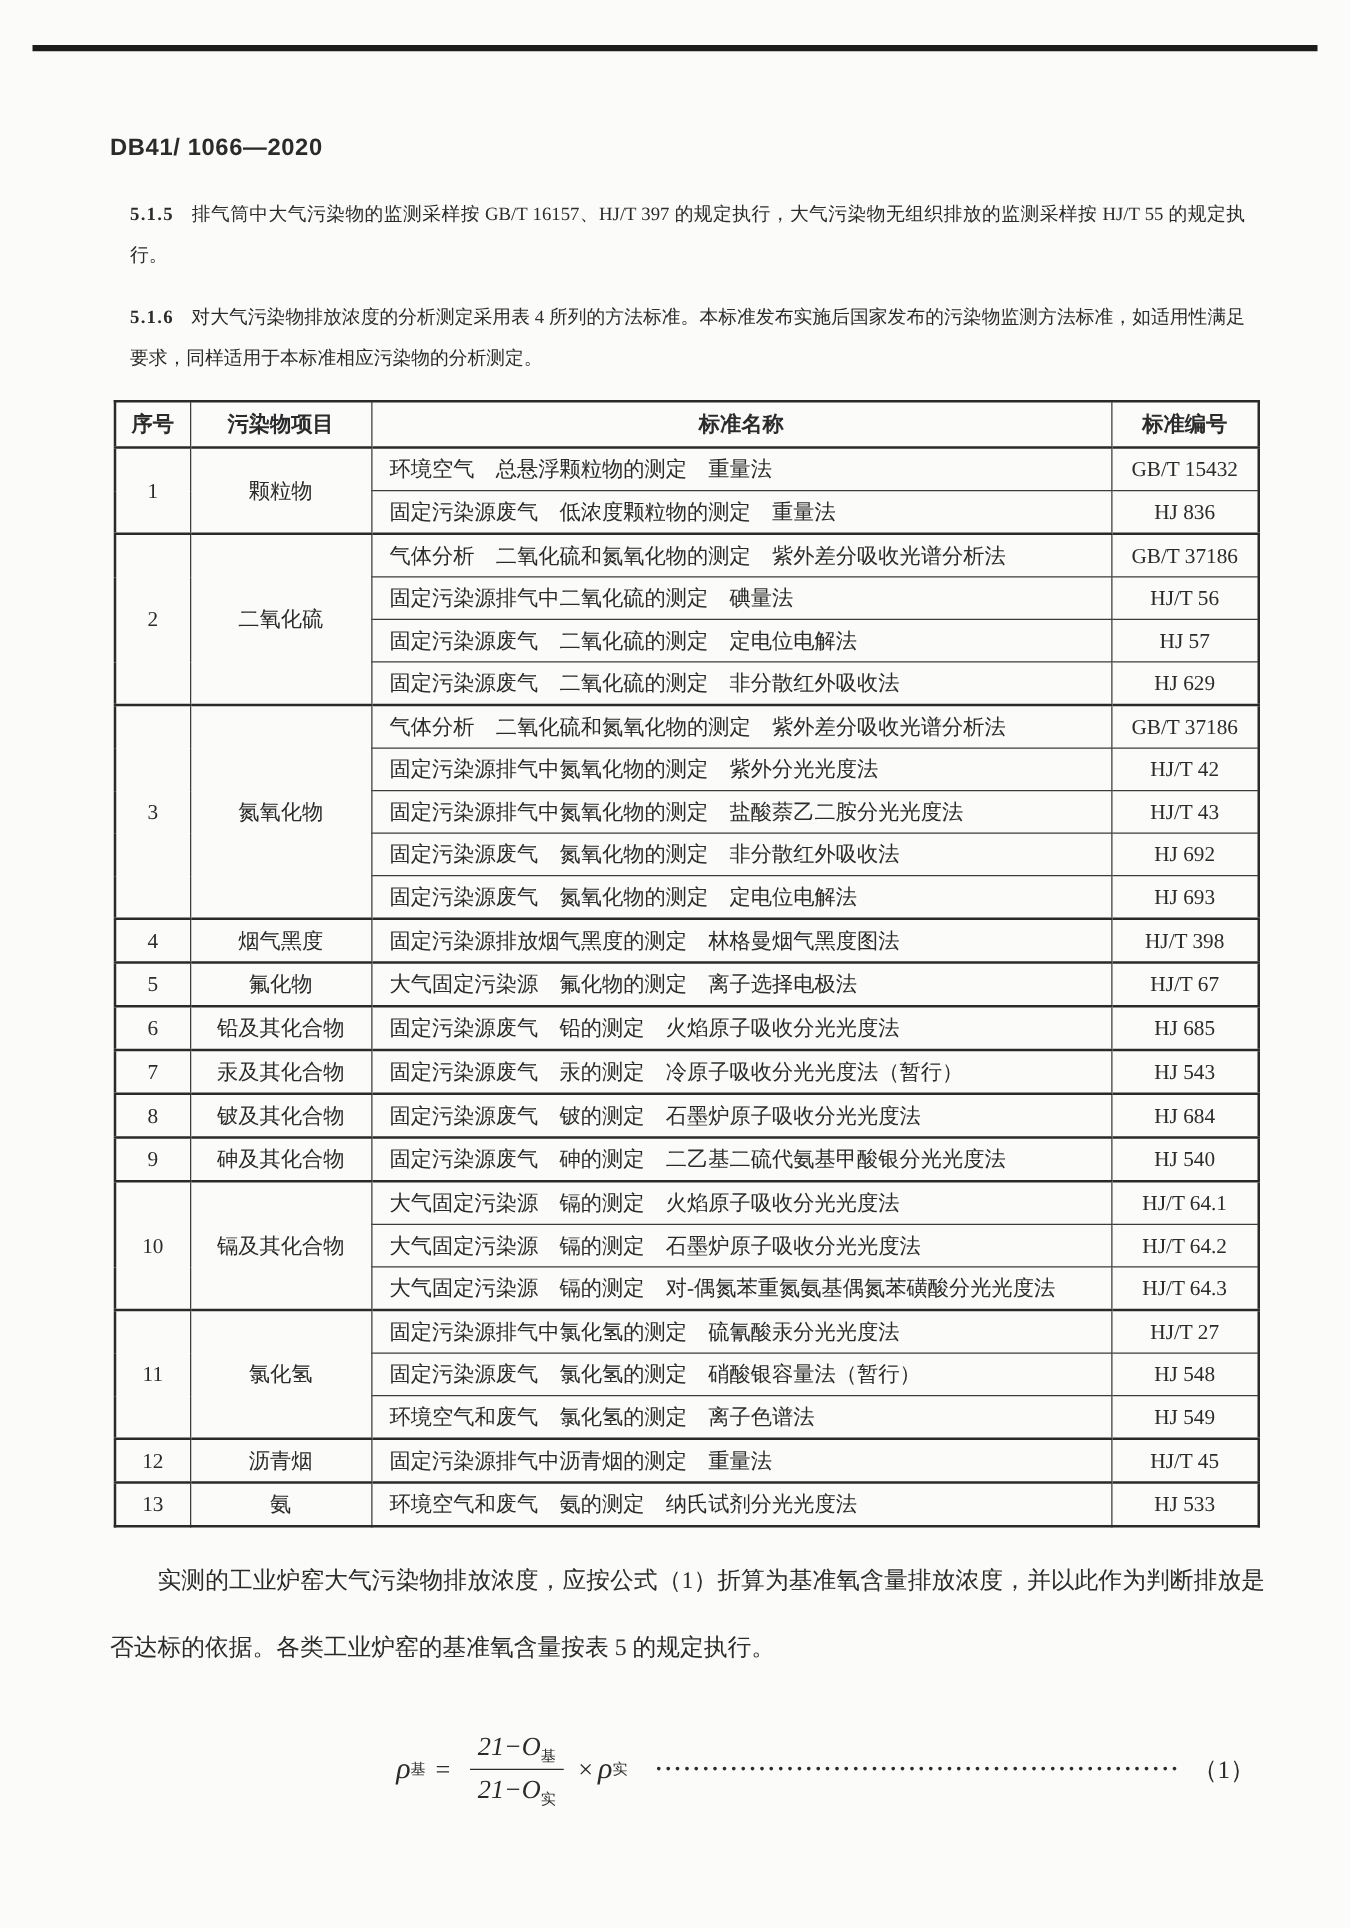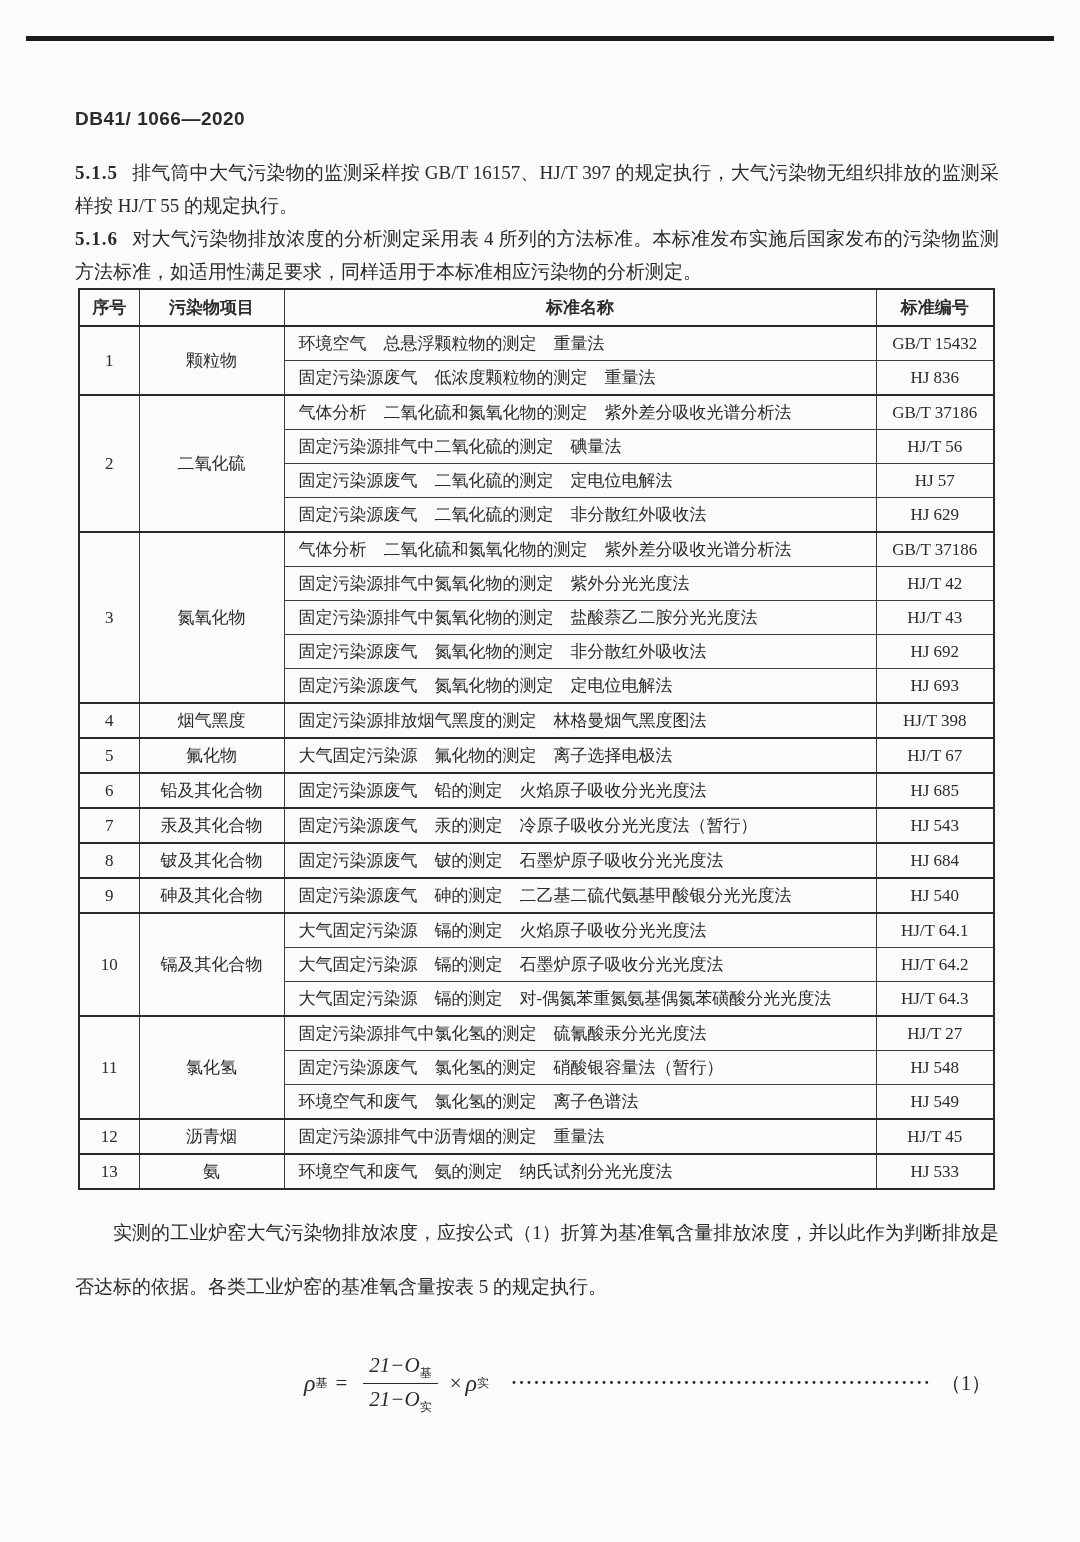--- a/index.html
+++ b/index.html
@@ -9,29 +9,29 @@
     font-family:"Liberation Serif","DejaVu Serif",serif;
     color:#2b2b2b;
     position:relative;
     -webkit-font-smoothing:antialiased;
   }
   .top-rule{
     position:absolute;top:36px;left:26px;width:1028px;height:5px;
     background:#1c1c1c;
   }
   .content{
-    position:absolute;top:108px;left:75px;width:924px;
+    position:absolute;top:108px;left:88px;width:924px;
   }
   .doc-number{
     font-family:"Liberation Sans","DejaVu Sans",sans-serif;
     font-weight:600;font-size:19px;letter-spacing:.5px;
     margin:0 0 26px 0;
   }
   .clause{
-    font-size:19px;line-height:33px;text-align:justify;margin:0;
+    font-size:15px;line-height:33px;text-align:justify;margin:16px;
   }
   .clause .cnum{font-weight:600;margin-right:14px;letter-spacing:1px;}
   .table-title{
     text-align:center;font-weight:700;font-size:19px;
     margin:22px 0 16px 0;
     font-family:"Liberation Sans","DejaVu Sans",sans-serif;
   }
   table.std{
     border-collapse:collapse;width:754px;margin-left:3px;
     table-layout:fixed;

